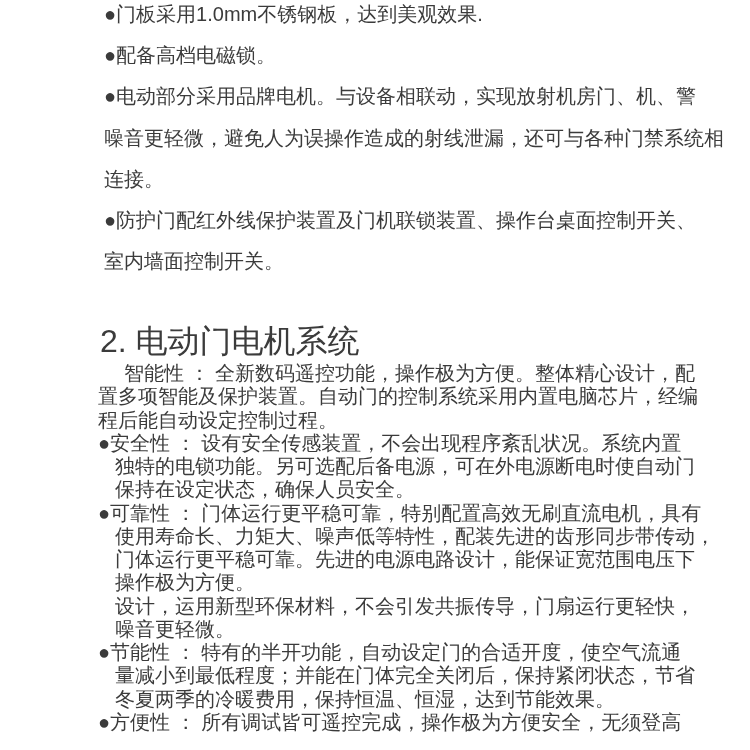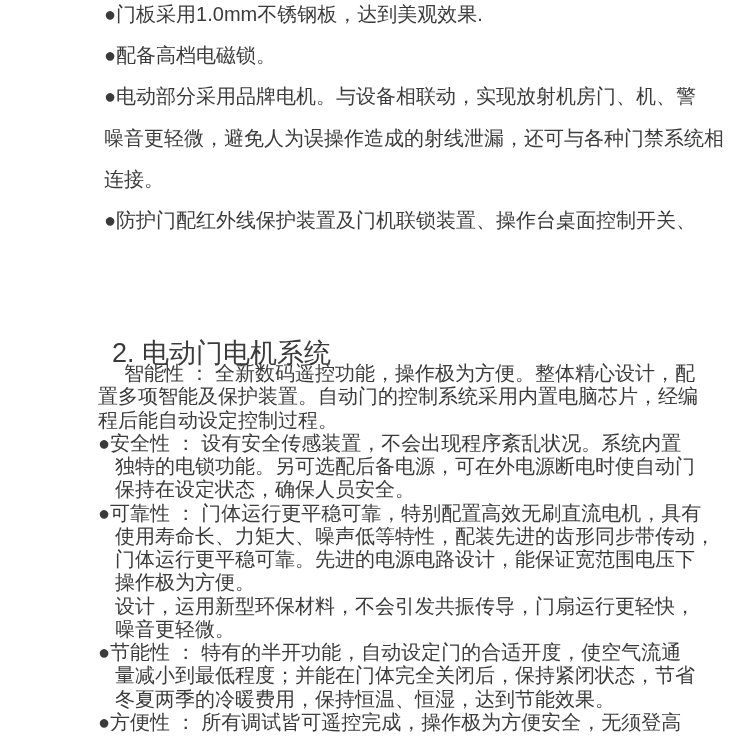--- a/index.html
+++ b/index.html
@@ -24,22 +24,22 @@
     height: 41.2px;
     line-height: 41.2px;
     white-space: nowrap;
   }
   .s1 .bold { font-weight: normal; }
   
   .heading {
     position: absolute;
     left: 100px;
     top: 324px;
-    margin: 12px;
-    font-size: 27px;
+    margin: 0;
+    font-size: 32px;
     font-weight: normal;
     line-height: 34px;
     white-space: nowrap;
     color: #3b3b3b;
   }
   
   .s2 {
     position: absolute;
     left: 98px;
     top: 362px;
@@ -59,20 +59,21 @@
 
 <div class="page">
 
   <div class="s1">
     <div class="line">●门板采用1.0mm不锈钢板，达到美观效果.</div>
     <div class="line">●配备高档电磁锁。</div>
     <div class="line"><span>●电动部分采用</span><span class="bold">品牌</span><span>电机。与设备相联动，实现放射机房门、机、警</span></div>
     <div class="line">噪音更轻微，避免人为误操作造成的射线泄漏，还可与各种门禁系统相</div>
     <div class="line">连接。</div>
     <div class="line">●防护门配红外线保护装置及门机联锁装置、操作台桌面控制开关、</div>
+    <div class="line">室内墙面控制开关。</div>
   </div>
 
   <h2 class="heading">2. 电动门电机系统</h2>
 
   <div class="s2">
     <div class="line indent-first">智能性 ： 全新数码遥控功能，操作极为方便。整体精心设计，配</div>
     <div class="line">置多项智能及保护装置。自动门的控制系统采用内置电脑芯片，经编</div>
     <div class="line">程后能自动设定控制过程。</div>
 
     <div class="line">●安全性 ： 设有安全传感装置，不会出现程序紊乱状况。系统内置</div>

